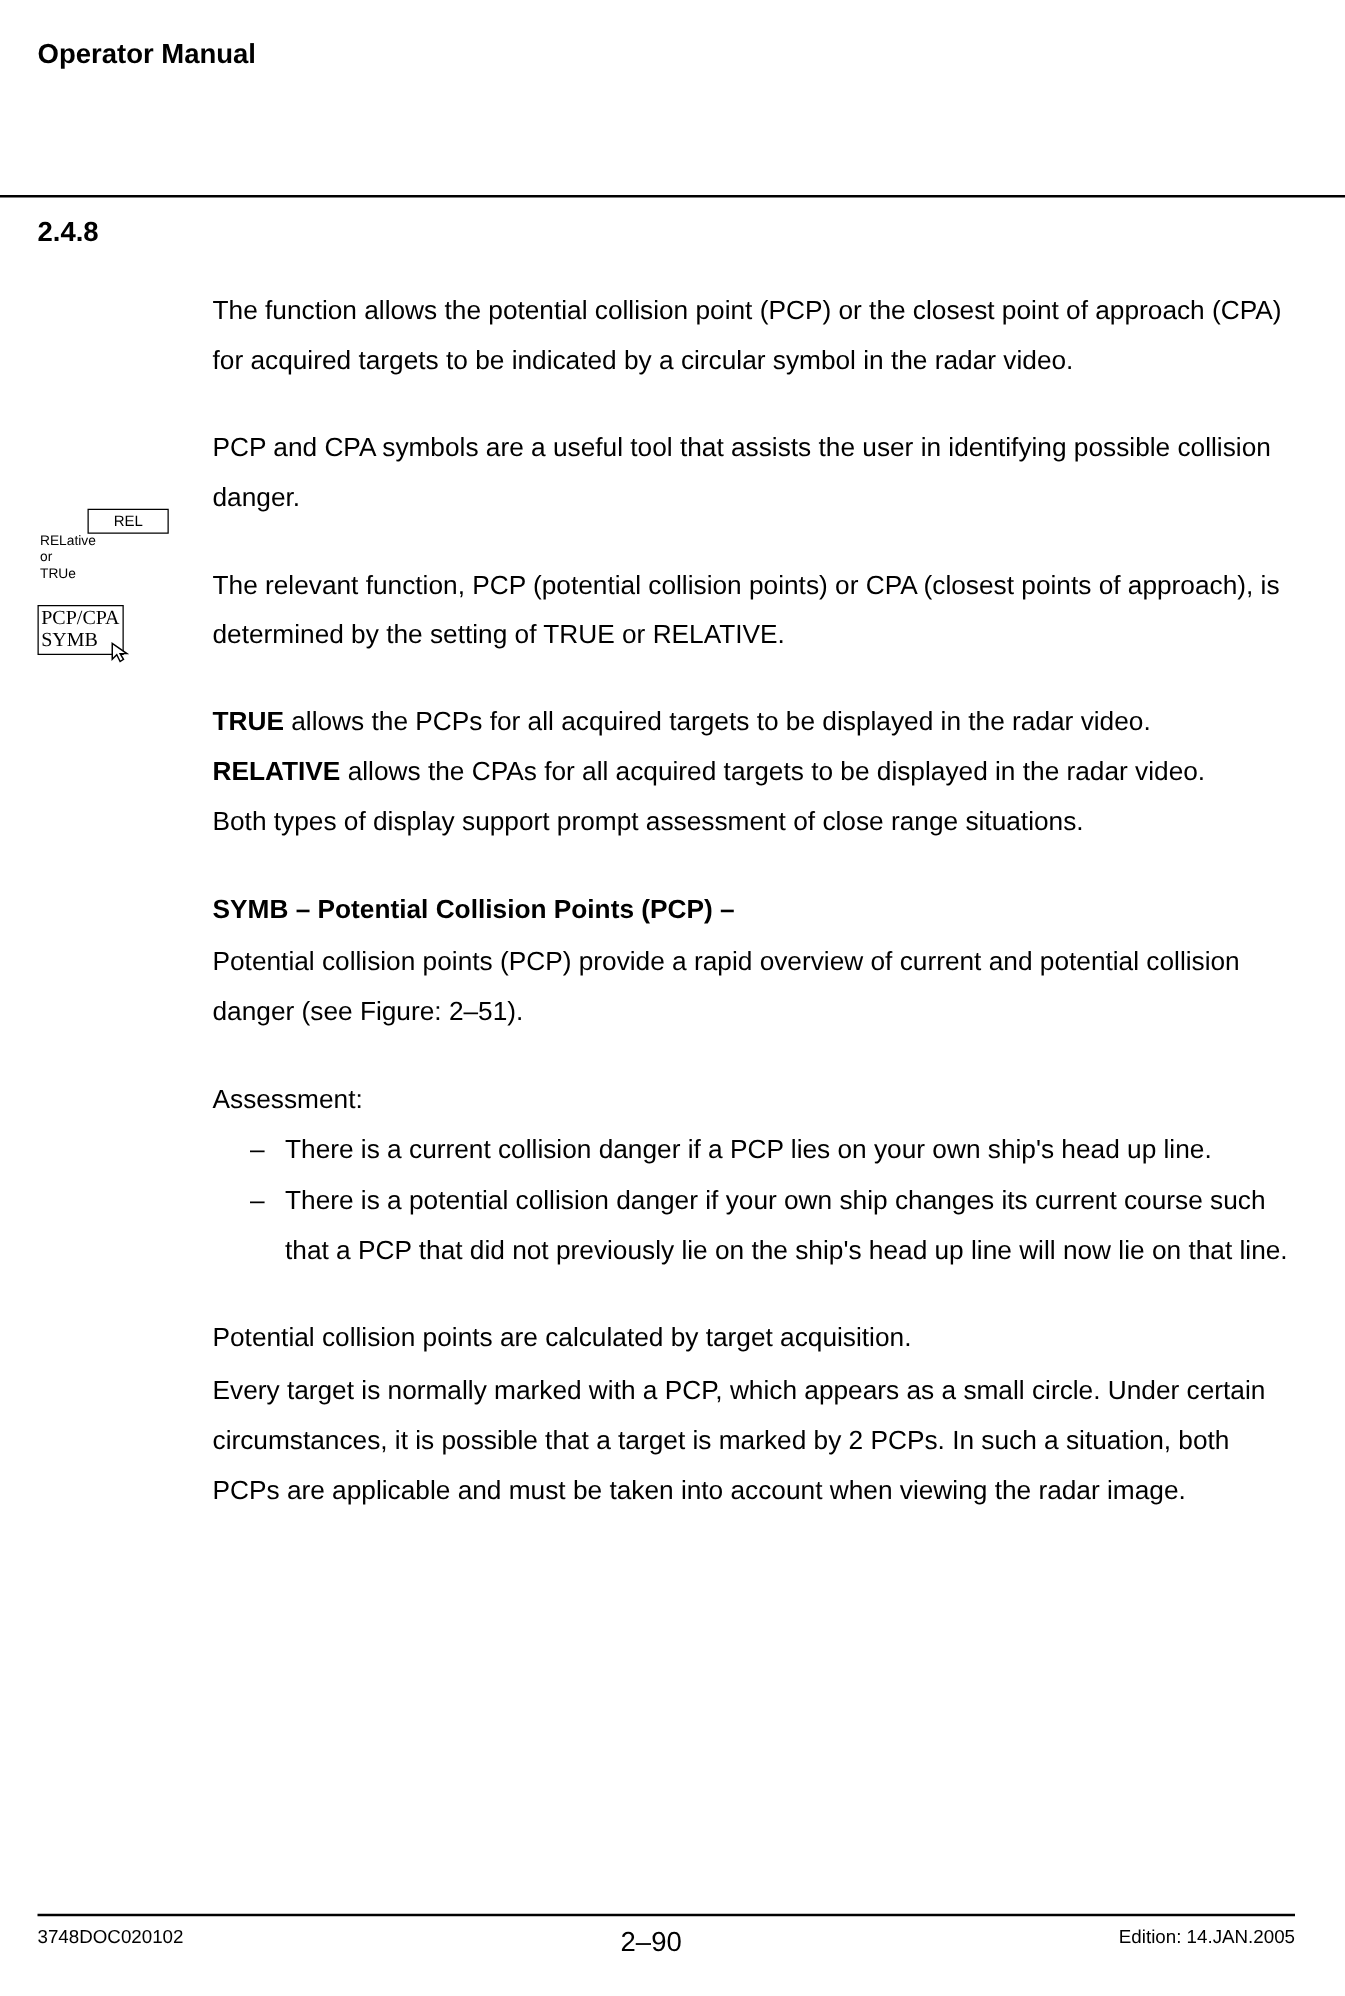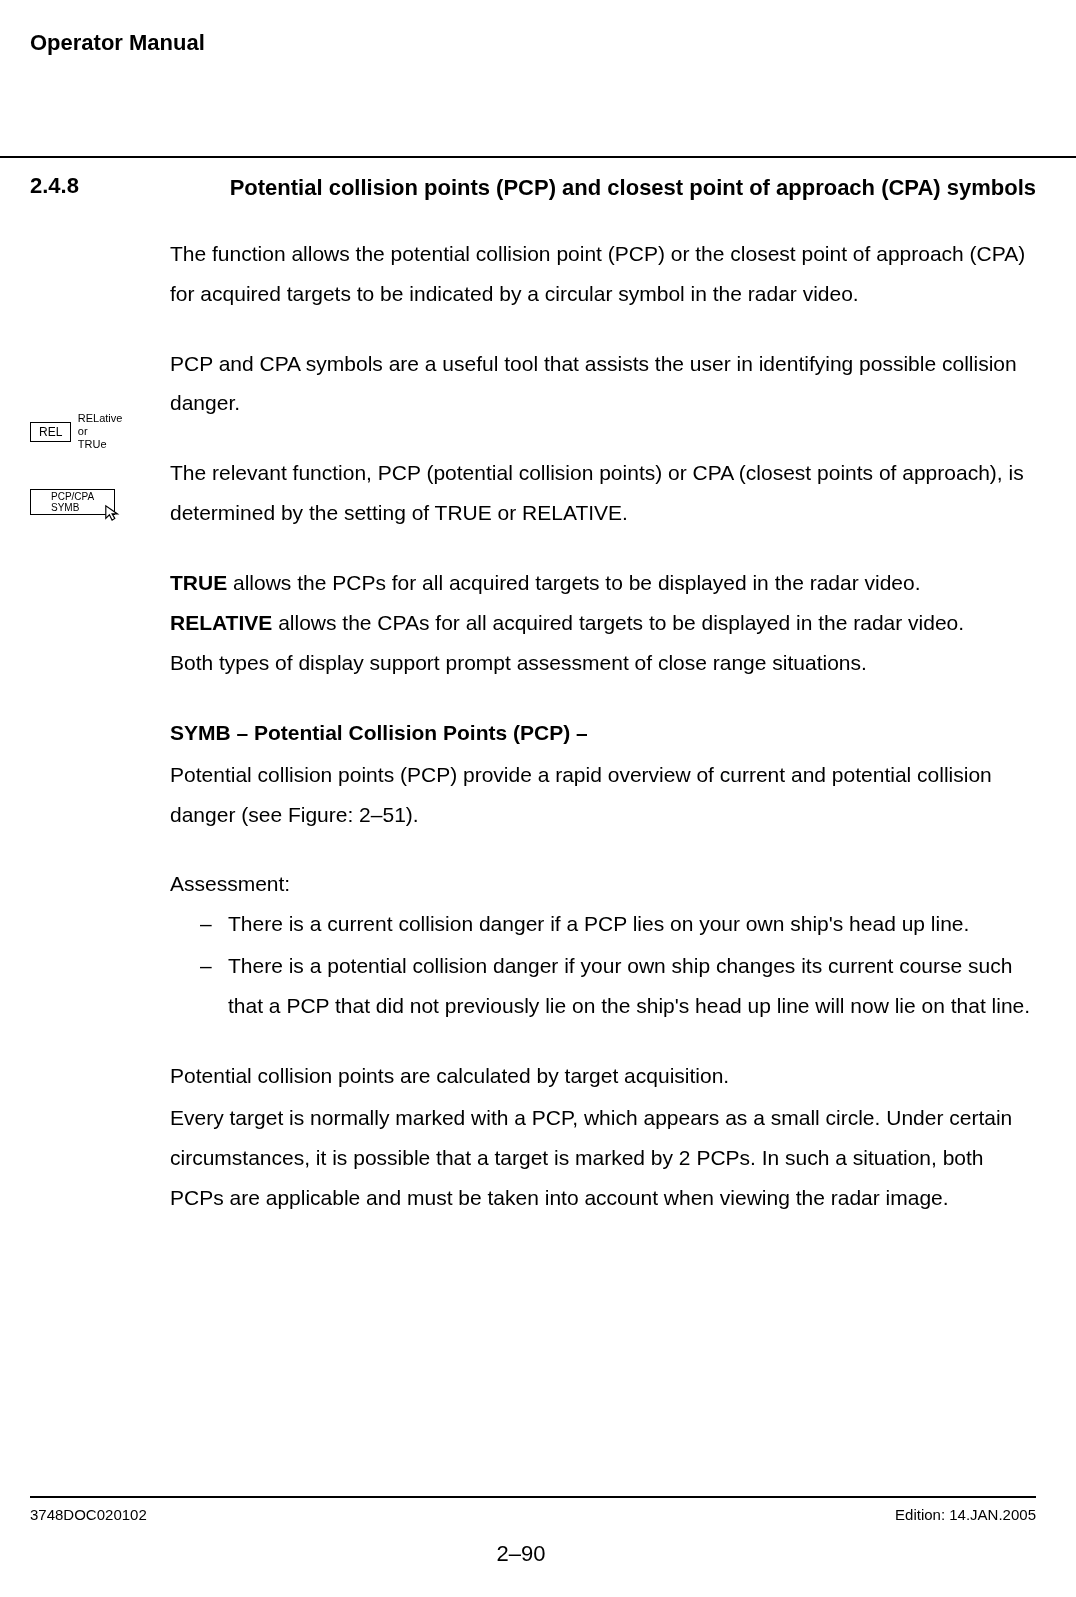--- a/index.html
+++ b/index.html
@@ -83,37 +83,38 @@
   .assess-text {
     flex: 1;
     line-height: 1.9;
   }
   .margin-widget {
     position: absolute;
   }
   .rel-box {
     border: 1.5px solid #000;
     font-size: 12px;
-    padding: 2px 8px;
+    padding: 2px 20px;
     display: inline-block;
     font-family: Arial, sans-serif;
+    margin-left: 40px;
   }
   .rel-label {
     font-size: 11px;
     line-height: 1.2;
     display: inline-block;
     vertical-align: middle;
     margin-left: 2px;
   }
   .pcp-box {
     border: 1.5px solid #000;
-    font-size: 10px;
-    padding: 1px 20px;
+    font-size: 16px;
+    padding: 1px 2px;
     display: inline-block;
-    font-family: Liberation Sans, sans-serif;
+    font-family: Liberation Serif, serif;
     position: relative;
   }
   .cursor-svg {
     position: absolute;
     right: -8px;
     bottom: -8px;
     width: 18px;
     height: 18px;
   }
   .footer {
@@ -128,33 +129,31 @@
     margin-bottom: 8px;
   }
   .footer-row {
     display: flex;
     justify-content: space-between;
     align-items: flex-start;
     font-size: 15px;
   }
   .footer-center {
     font-size: 22px;
-    margin-top: 35px;
   }
 </style>
 </head>
 <body>
 
 <div class="header-title">Operator Manual</div>
 
 <hr class="top-rule">
 
 <div class="section-row">
   <div class="section-number">2.4.8</div>
-  <div class="section-title">Potential collision points (PCP) and closest point of approach (CPA) symbols</div>
 </div>
 
 <div class="content-area">
   <div class="margin-col">
 
     <div class="margin-widget" style="top:178px; left:0;">
       <span class="rel-box">REL</span>
       <span class="rel-label">
         <span>RELative</span><br>
         <span>or</span><br>

